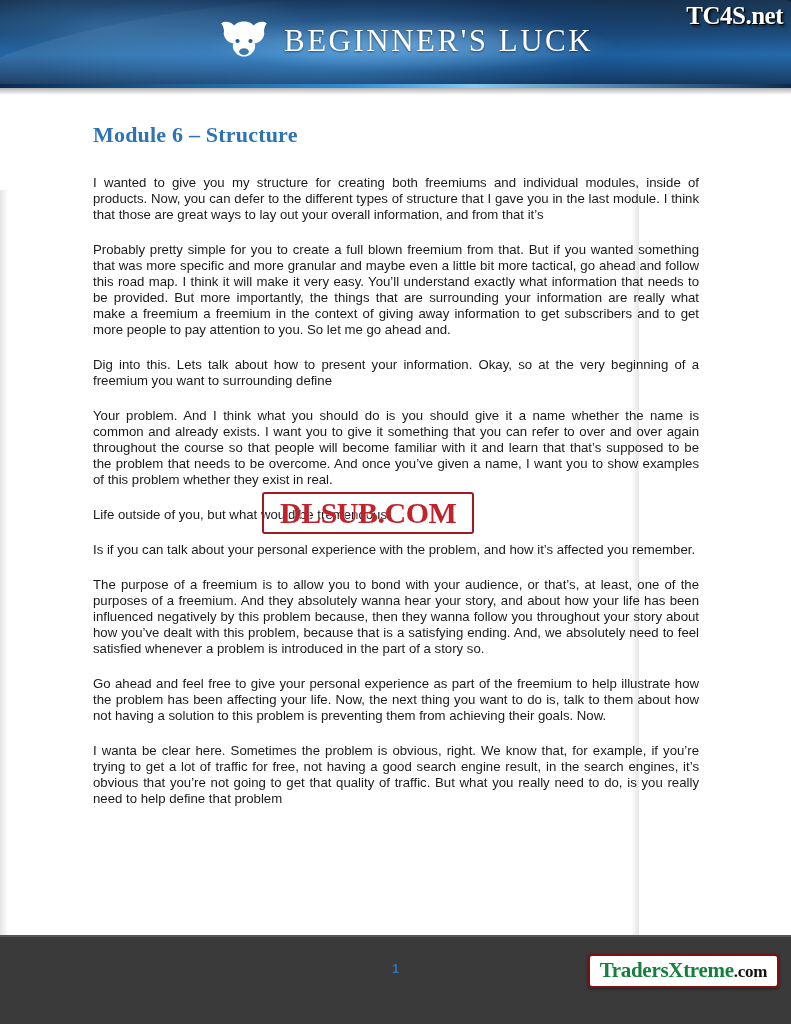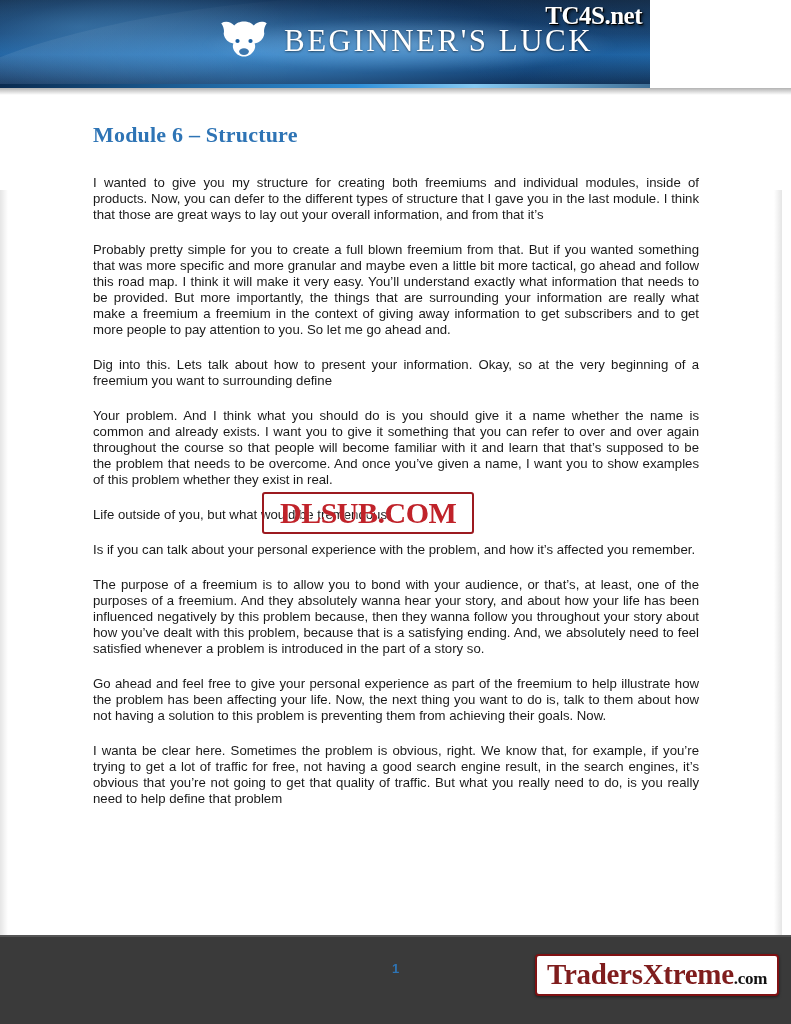--- a/index.html
+++ b/index.html
@@ -12,21 +12,21 @@
     width: 791px;
     height: 1024px;
     position: relative;
     font-family: "Liberation Sans", sans-serif;
     overflow: hidden;
   }
 
   
   .header {
     position: relative;
-    width: 650px;
+    width: 791px;
     height: 88px;
     background: #0a1c33;
     background-image:
       radial-gradient(ellipse 520px 120px at 40% 58%, rgba(90,170,235,0.55) 0%, rgba(20,70,130,0.25) 55%, rgba(5,20,45,0) 78%),
       radial-gradient(ellipse 300px 90px at 12% 30%, rgba(120,200,250,0.35) 0%, rgba(10,40,90,0.0) 70%),
       linear-gradient(180deg, #0b1e38 0%, #113a68 38%, #1a5fa0 62%, #0d2748 100%);
     overflow: hidden;
   }
   .header .swoosh1 {
     position: absolute;
@@ -95,21 +95,21 @@
     width: 791px; height: 7px;
     background: linear-gradient(180deg, rgba(0,0,0,0.30), rgba(0,0,0,0));
     z-index: 2;
   }
 
   
   .page {
     position: absolute;
     top: 95px;
     left: 0;
-    width: 782px;
+    width: 639px;
     height: 840px;
     background: #ffffff;
     padding: 0;
   }
   .content {
     position: absolute;
     left: 93px;
     top: 27px;
     width: 606px;
   }
@@ -189,22 +189,22 @@
     top: 17px;
     border: 2px solid #7f1113;
     border-radius: 4px;
     background: #ffffff;
     padding: 2px 10px 3px 10px;
     box-shadow: 0 1px 3px rgba(0,0,0,0.5);
   }
   .footer-logo .t1 {
     font-family: "Liberation Serif", serif;
     font-weight: bold;
-    font-size: 29px;
-    color: #7f1d1d;
+    font-size: 21px;
+    color: #15803d;
     letter-spacing: -0.3px;
   }
   .footer-logo .t2 {
     font-family: "Liberation Serif", serif;
     font-weight: bold;
     font-size: 17px;
     color: #111111;
     letter-spacing: -0.3px;
   }
   .page-edge-left, .page-edge-right {

